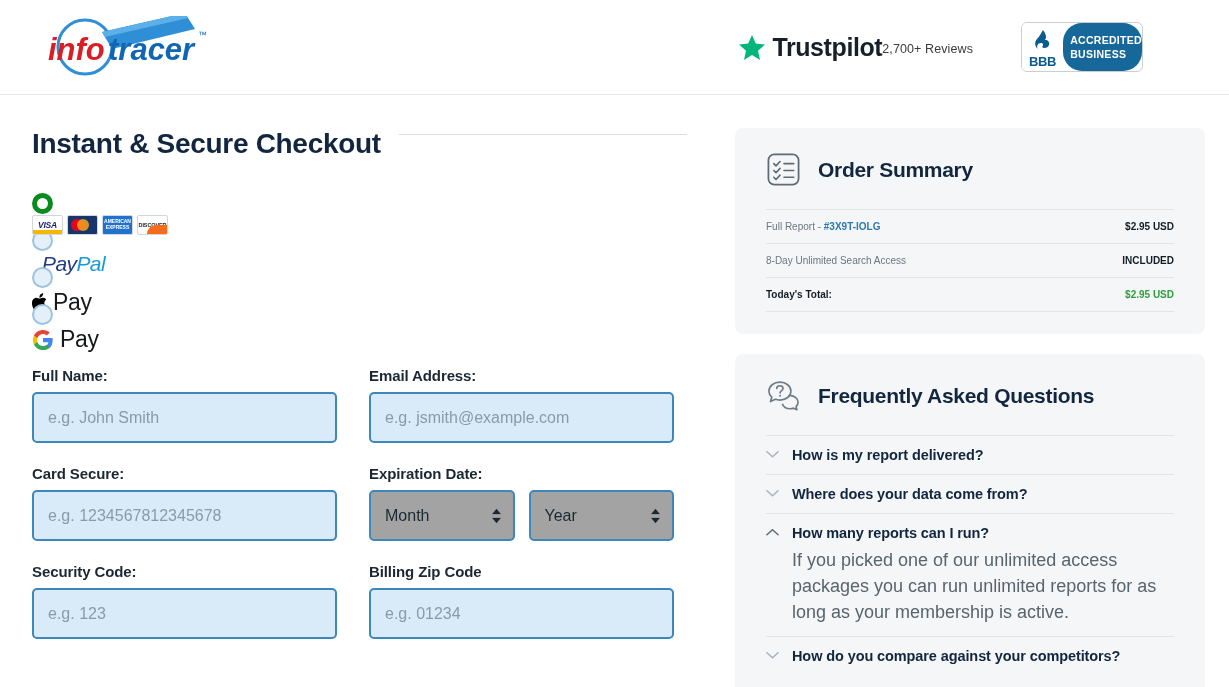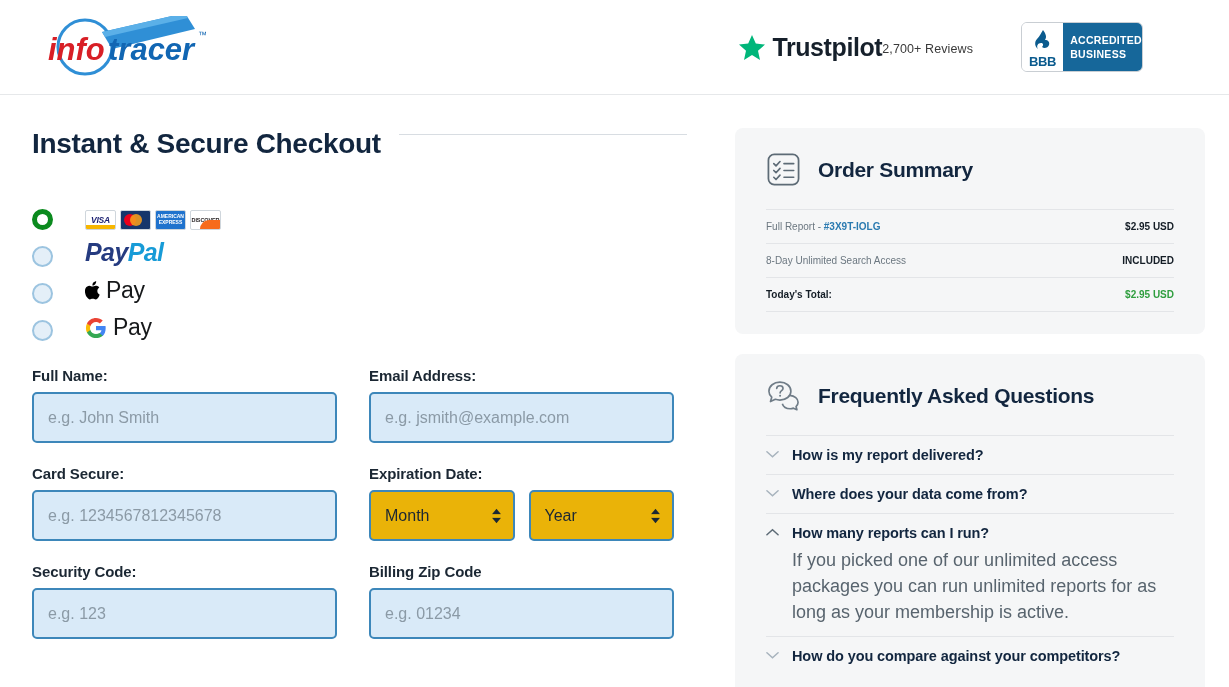--- a/index.html
+++ b/index.html
@@ -40,21 +40,21 @@
   .bbb-left {
     width: 46px; display: flex; flex-direction: column; align-items: center;
     justify-content: center; background: #fff; padding-top: 2px;
   }
   .bbb-letters {
     font-size: 13px; font-weight: bold; color: #0b5b8e; letter-spacing: -0.4px;
     line-height: 1;
   }
   .bbb-right {
     flex: 1; background: #16679a; color: #fff; display: flex; flex-direction: column;
-    align-items: flex-start; justify-content: center; padding-left: 7px; gap: 1px;
+    align-items: flex-start; justify-content: center; padding-left: 7px; gap: 1px; border-radius: 19px;
   }
   .bbb-right span { font-size: 10.5px; font-weight: bold; letter-spacing: .3px; line-height: 1.15; }
 
   
   .page {
     display: flex;
     padding: 33px 27px 0 32px;
     gap: 48px;
     align-items: flex-start;
   }
@@ -64,21 +64,21 @@
   
   .title-row { display: flex; gap: 18px; margin-bottom: 33px; }
   .page-title {
     font-size: 28px; font-weight: bold; color: #12263f; letter-spacing: -0.3px;
     white-space: nowrap;
   }
   .title-rule { flex: 1; height: 1px; background: #d8dde2; margin-top: 6px; }
 
   
   .pay-list { margin-bottom: 26px; }
-  .pay-row { display: flex; align-items: flex-end; gap: 32px; height: 37px; }
+  .pay-row { display: flex; align-items: flex-start; gap: 1px; height: 37px; flex-direction: column; }
   .radio {
     width: 21px; height: 21px; border-radius: 50%;
     border: 2px solid #9cc4e0; background: #e4eff8; flex: none;
   }
   .radio.selected {
     border: 5px solid #0b8a1e; background: #ffffff;
     box-shadow: 0 0 0 0 transparent;
   }
 
   .cards { display: flex; gap: 4px; align-items: center; }
@@ -95,21 +95,21 @@
   .card-mc .mc-circles { position: relative; width: 26px; height: 14px; }
   .card-mc .c1, .card-mc .c2 { position: absolute; top: 1px; width: 12px; height: 12px; border-radius: 50%; }
   .card-mc .c1 { left: 1px; background: #eb001b; }
   .card-mc .c2 { left: 7px; background: #f79e1b; opacity: .88; }
   .card-amex { background: #1f72cd; }
   .card-amex .ax-txt { color: #fff; font-size: 5px; font-weight: bold; text-align: center; line-height: 1.15; }
   .card-disc { background: #fff; }
   .card-disc .d-txt { color: #231f20; font-size: 5.5px; font-weight: bold; letter-spacing: -.1px; }
   .card-disc .d-arc { position: absolute; bottom: 0; right: 0; width: 20px; height: 9px; background: #f76b1c; border-top-left-radius: 20px; }
 
-  .paypal-logo { font-size: 25px; font-weight: bold; font-style: italic; letter-spacing: -0.6px; }
+  .paypal-logo { font-size: 21px; font-weight: normal; font-style: italic; letter-spacing: -0.6px; margin-left: 10px; }
   .pp-a { color: #253b80; }
   .pp-b { color: #179bd7; }
 
   .applepay { display: flex; align-items: center; gap: 4px; }
   .pay-word { font-size: 23px; color: #16181a; letter-spacing: -0.3px; }
 
   .gpay { display: flex; align-items: center; gap: 6px; }
 
   
   .form-grid { display: flex; flex-wrap: wrap; gap: 0 32px; }
@@ -126,21 +126,21 @@
     padding: 1px 14px;
     font-size: 16px;
     color: #1b2733;
     font-family: "Liberation Sans", sans-serif;
   }
   .input::placeholder { color: #8b9aa6; }
 
   .exp-row { display: flex; gap: 14px; }
   .select-box {
     position: relative; width: 146px; height: 51px;
-    background: #eab308; border: 2px solid #3d87ba; border-radius: 5px;
+    background: #a3a3a3; border: 2px solid #3d87ba; border-radius: 5px;
     display: flex; align-items: center; padding: 8px 14px;
   }
   .select-box .sel-txt { font-size: 16px; color: #1b2733; }
   .sel-arrows {
     position: absolute; right: 12px; top: 50%; transform: translateY(-50%);
     display: flex; flex-direction: column; gap: 3px; line-height: 0;
   }
 
   
   .panel {

